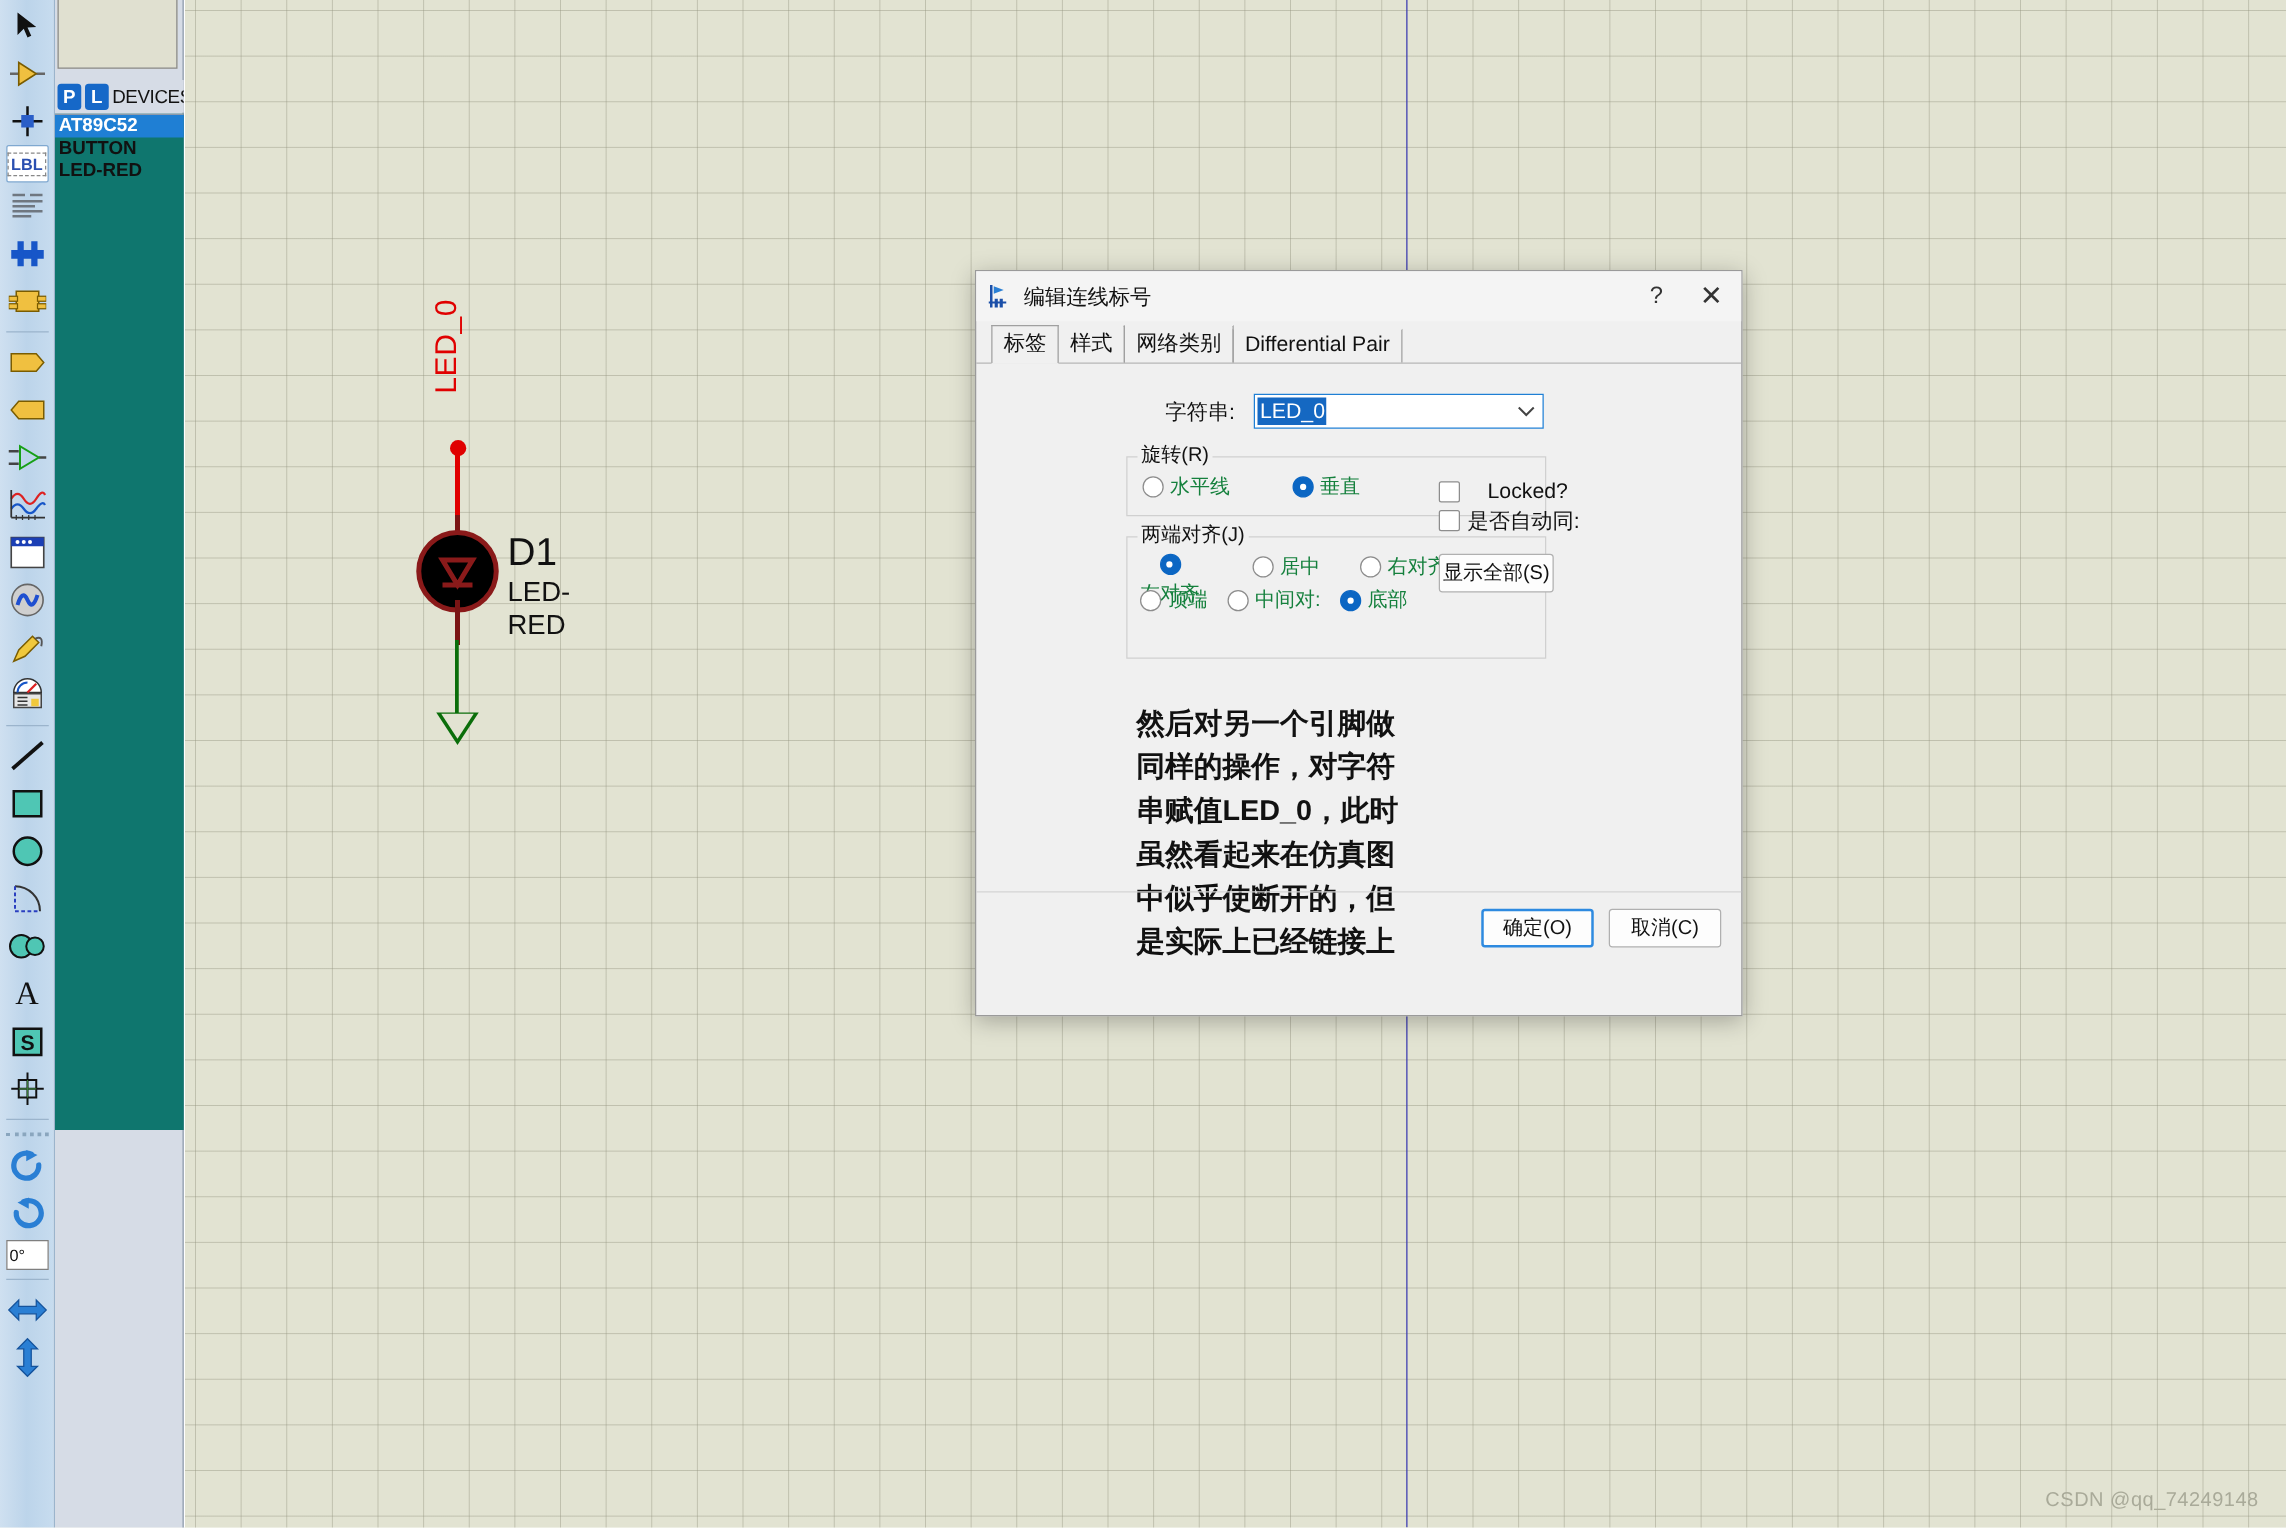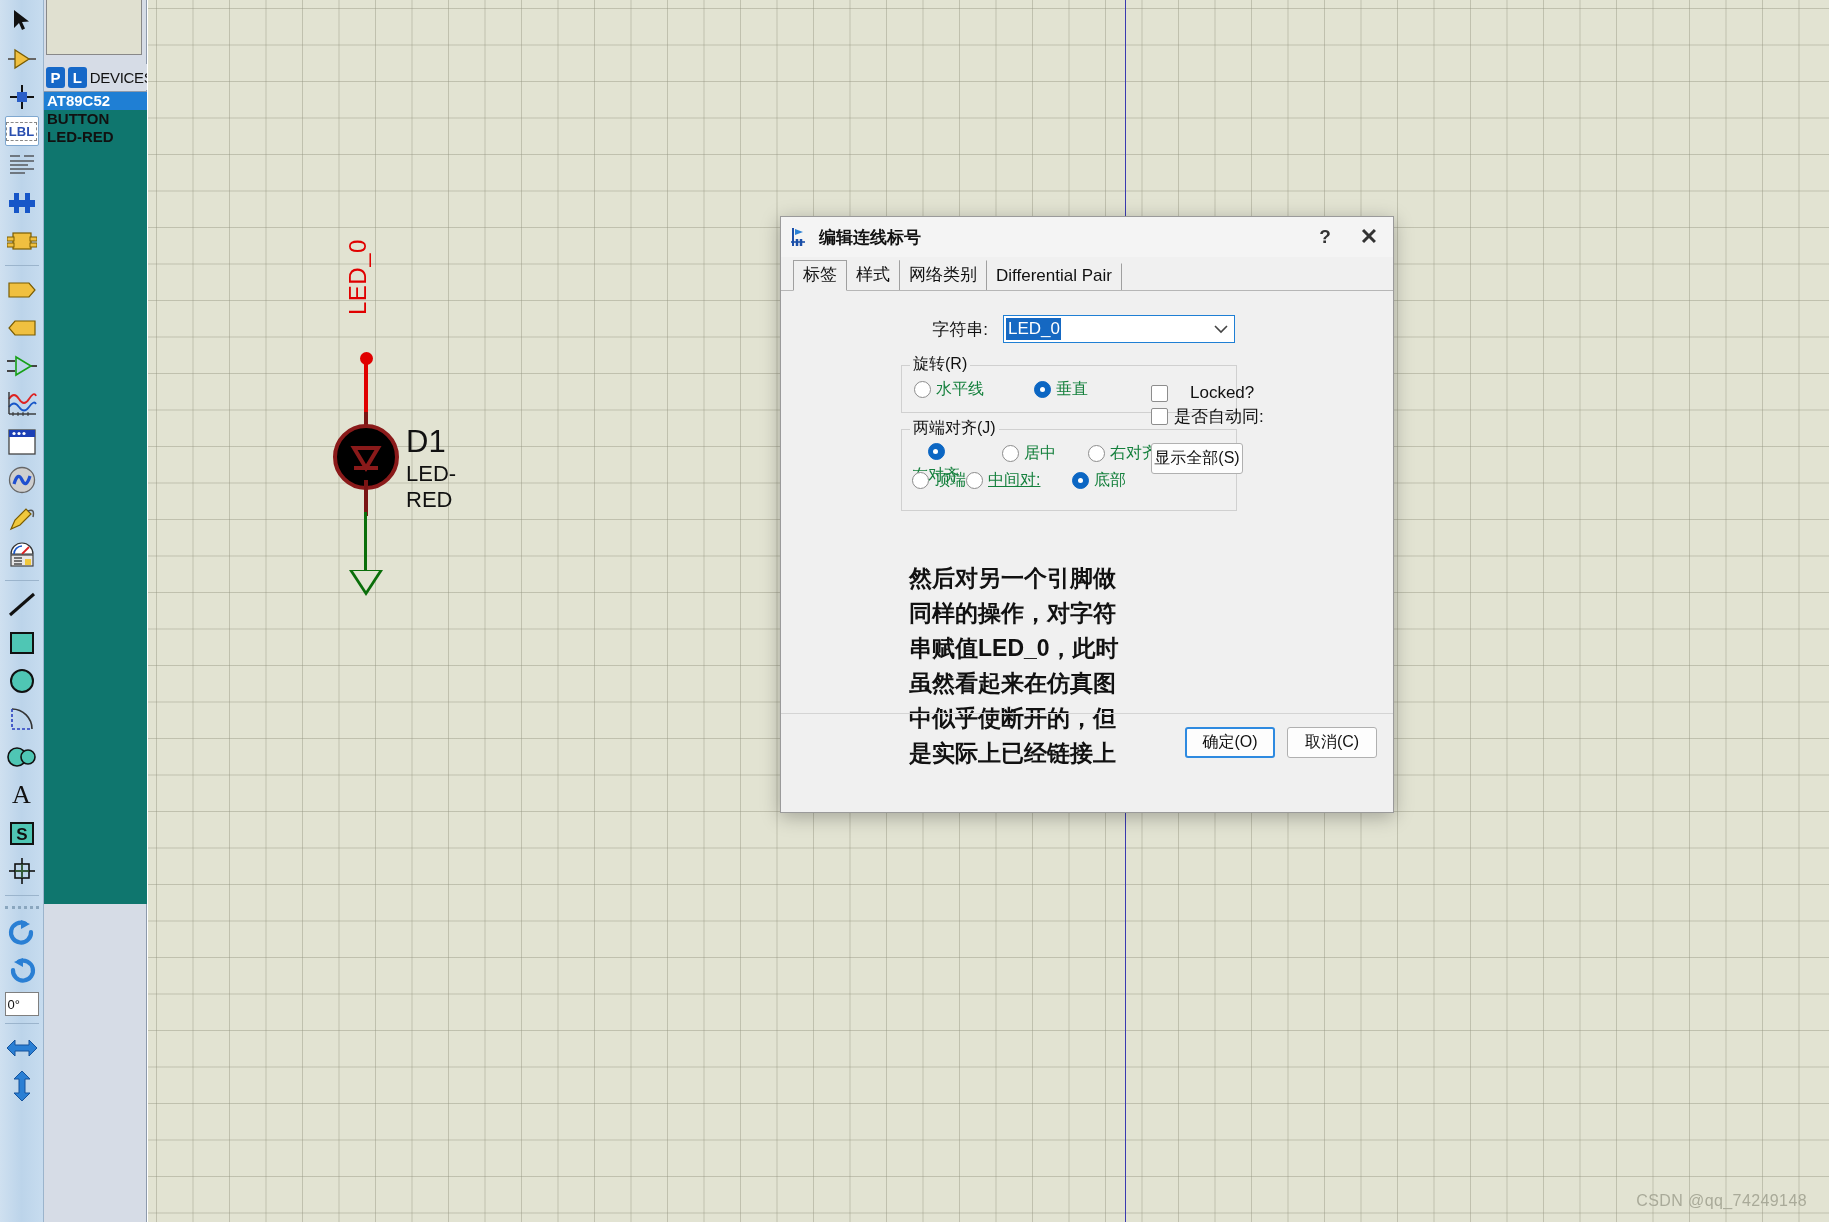--- a/index.html
+++ b/index.html
@@ -181,21 +181,20 @@
     position: absolute; left: 780px; top: 216px;
     width: 614px; height: 597px;
     background: #f0f0f0;
     border: 1px solid #9a9a9a;
     box-shadow: 0 4px 18px rgba(0,0,0,0.28);
   }
   #titlebar {
     height: 40px; display: flex; align-items: center;
     background: #f4f4f4;
     padding: 0 2px 0 8px;
-    font-weight: bold;
   }
   #title-icon { width: 22px; height: 22px; position: relative; margin-right: 8px; }
   #dlg-title { font-size: 17px; color: #111; flex: 1; }
   .tb-btn {
     width: 44px; height: 38px;
     display: flex; align-items: center; justify-content: center;
     font-size: 19px; color: #333;
   }
   .tb-btn.close { font-size: 22px; }
 
@@ -253,21 +252,21 @@
     position: absolute;
     border: 1px solid #d0d0d0;
     background: transparent;
   }
   .gb-title {
     position: absolute; top: -12px; left: 8px;
     background: #f0f0f0; padding: 0 3px;
     font-size: 16px; color: #111;
   }
   #gb-rot { left: 120px; top: 74px; width: 336px; height: 48px; }
-  #gb-align { left: 120px; top: 138px; width: 336px; height: 82px; }
+  #gb-align { left: 120px; top: 138px; width: 336px; height: 98px; }
 
   .radio {
     position: absolute;
     display: flex; align-items: center; gap: 5px;
     font-size: 16px; color: #15803d; white-space: nowrap;
   }
   .rd {
     width: 17px; height: 17px; border-radius: 50%;
     border: 1.6px solid #8d8d8d; background: #fff;
     flex: 0 0 auto; position: relative;
@@ -655,21 +654,21 @@
       </div>
       <div class="radio" style="left:186px; top:13px;">
         <span class="rd"></span>
         <span>右对齐</span>
       </div>
 
       <div class="radio" style="left:10px; top:40px;">
         <span class="rd"></span>
         <span>顶端</span>
       </div>
-      <div class="radio" style="left:64px; top:40px;text-decoration:underline;">
+      <div class="radio" style="left:80px; top:40px;">
         <span class="rd"></span>
         <span>中间对:</span>
       </div>
       <div class="radio" style="left:170px; top:40px;">
         <span class="rd on"></span>
         <span>底部</span>
       </div>
     </div>
 
     <div class="checkbox" style="left:370px; top:92px;gap:22px;">

